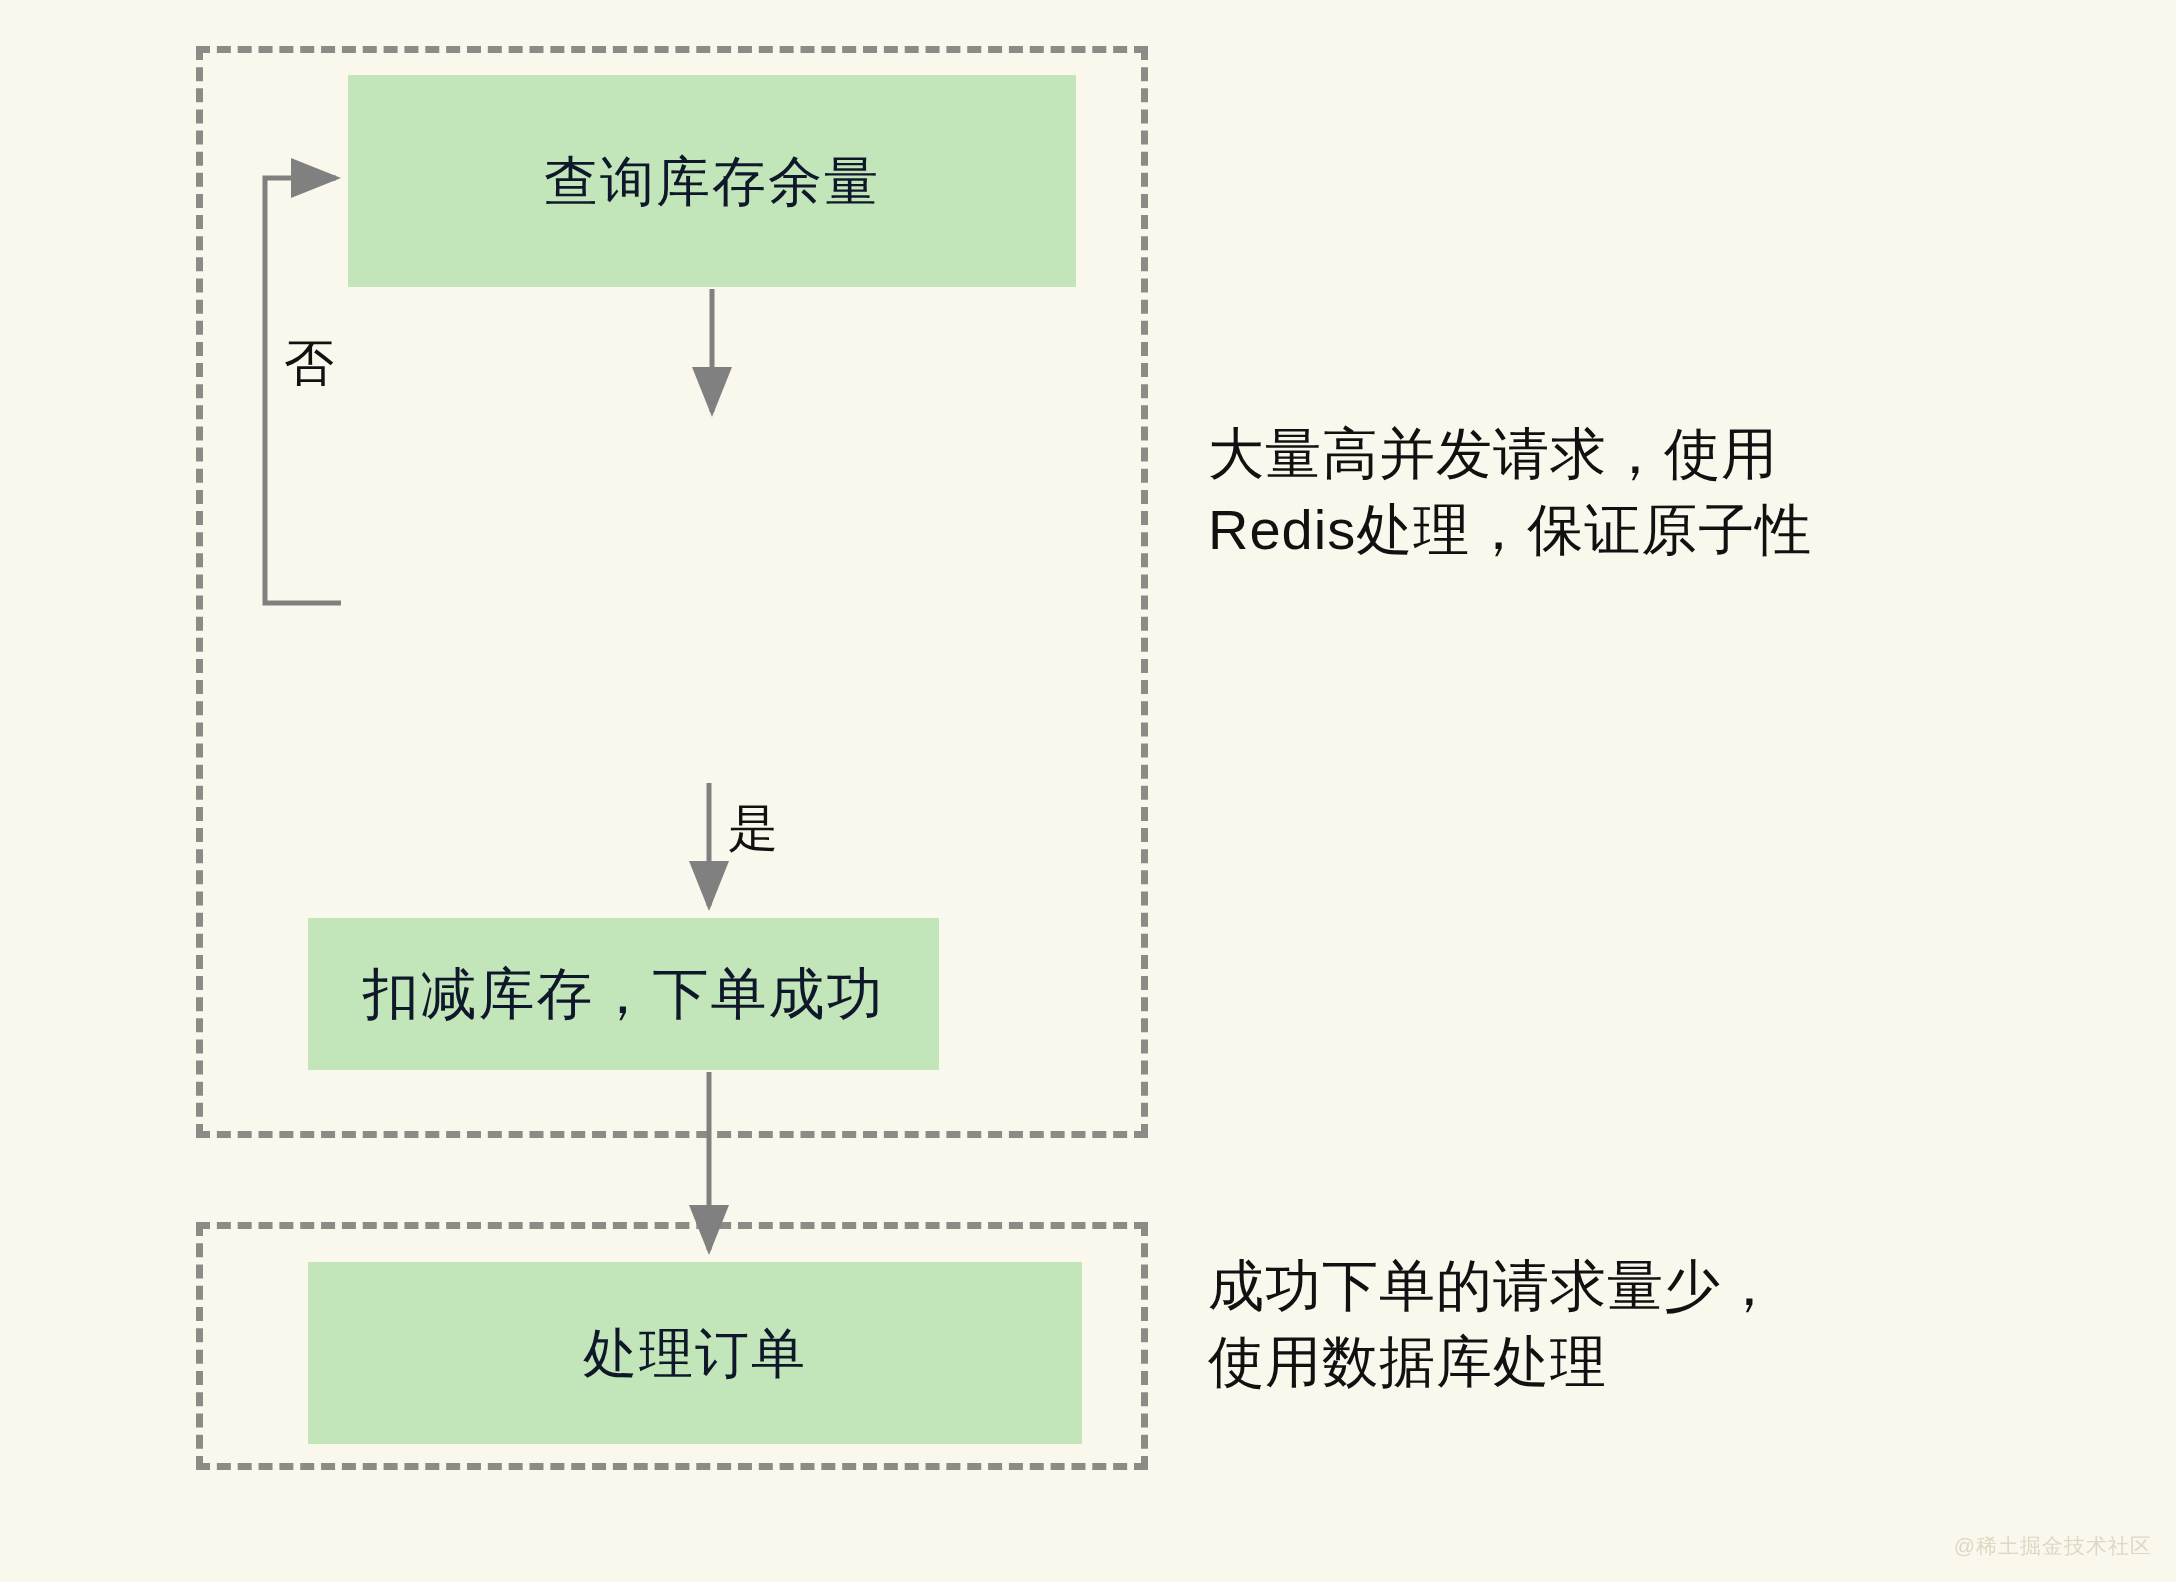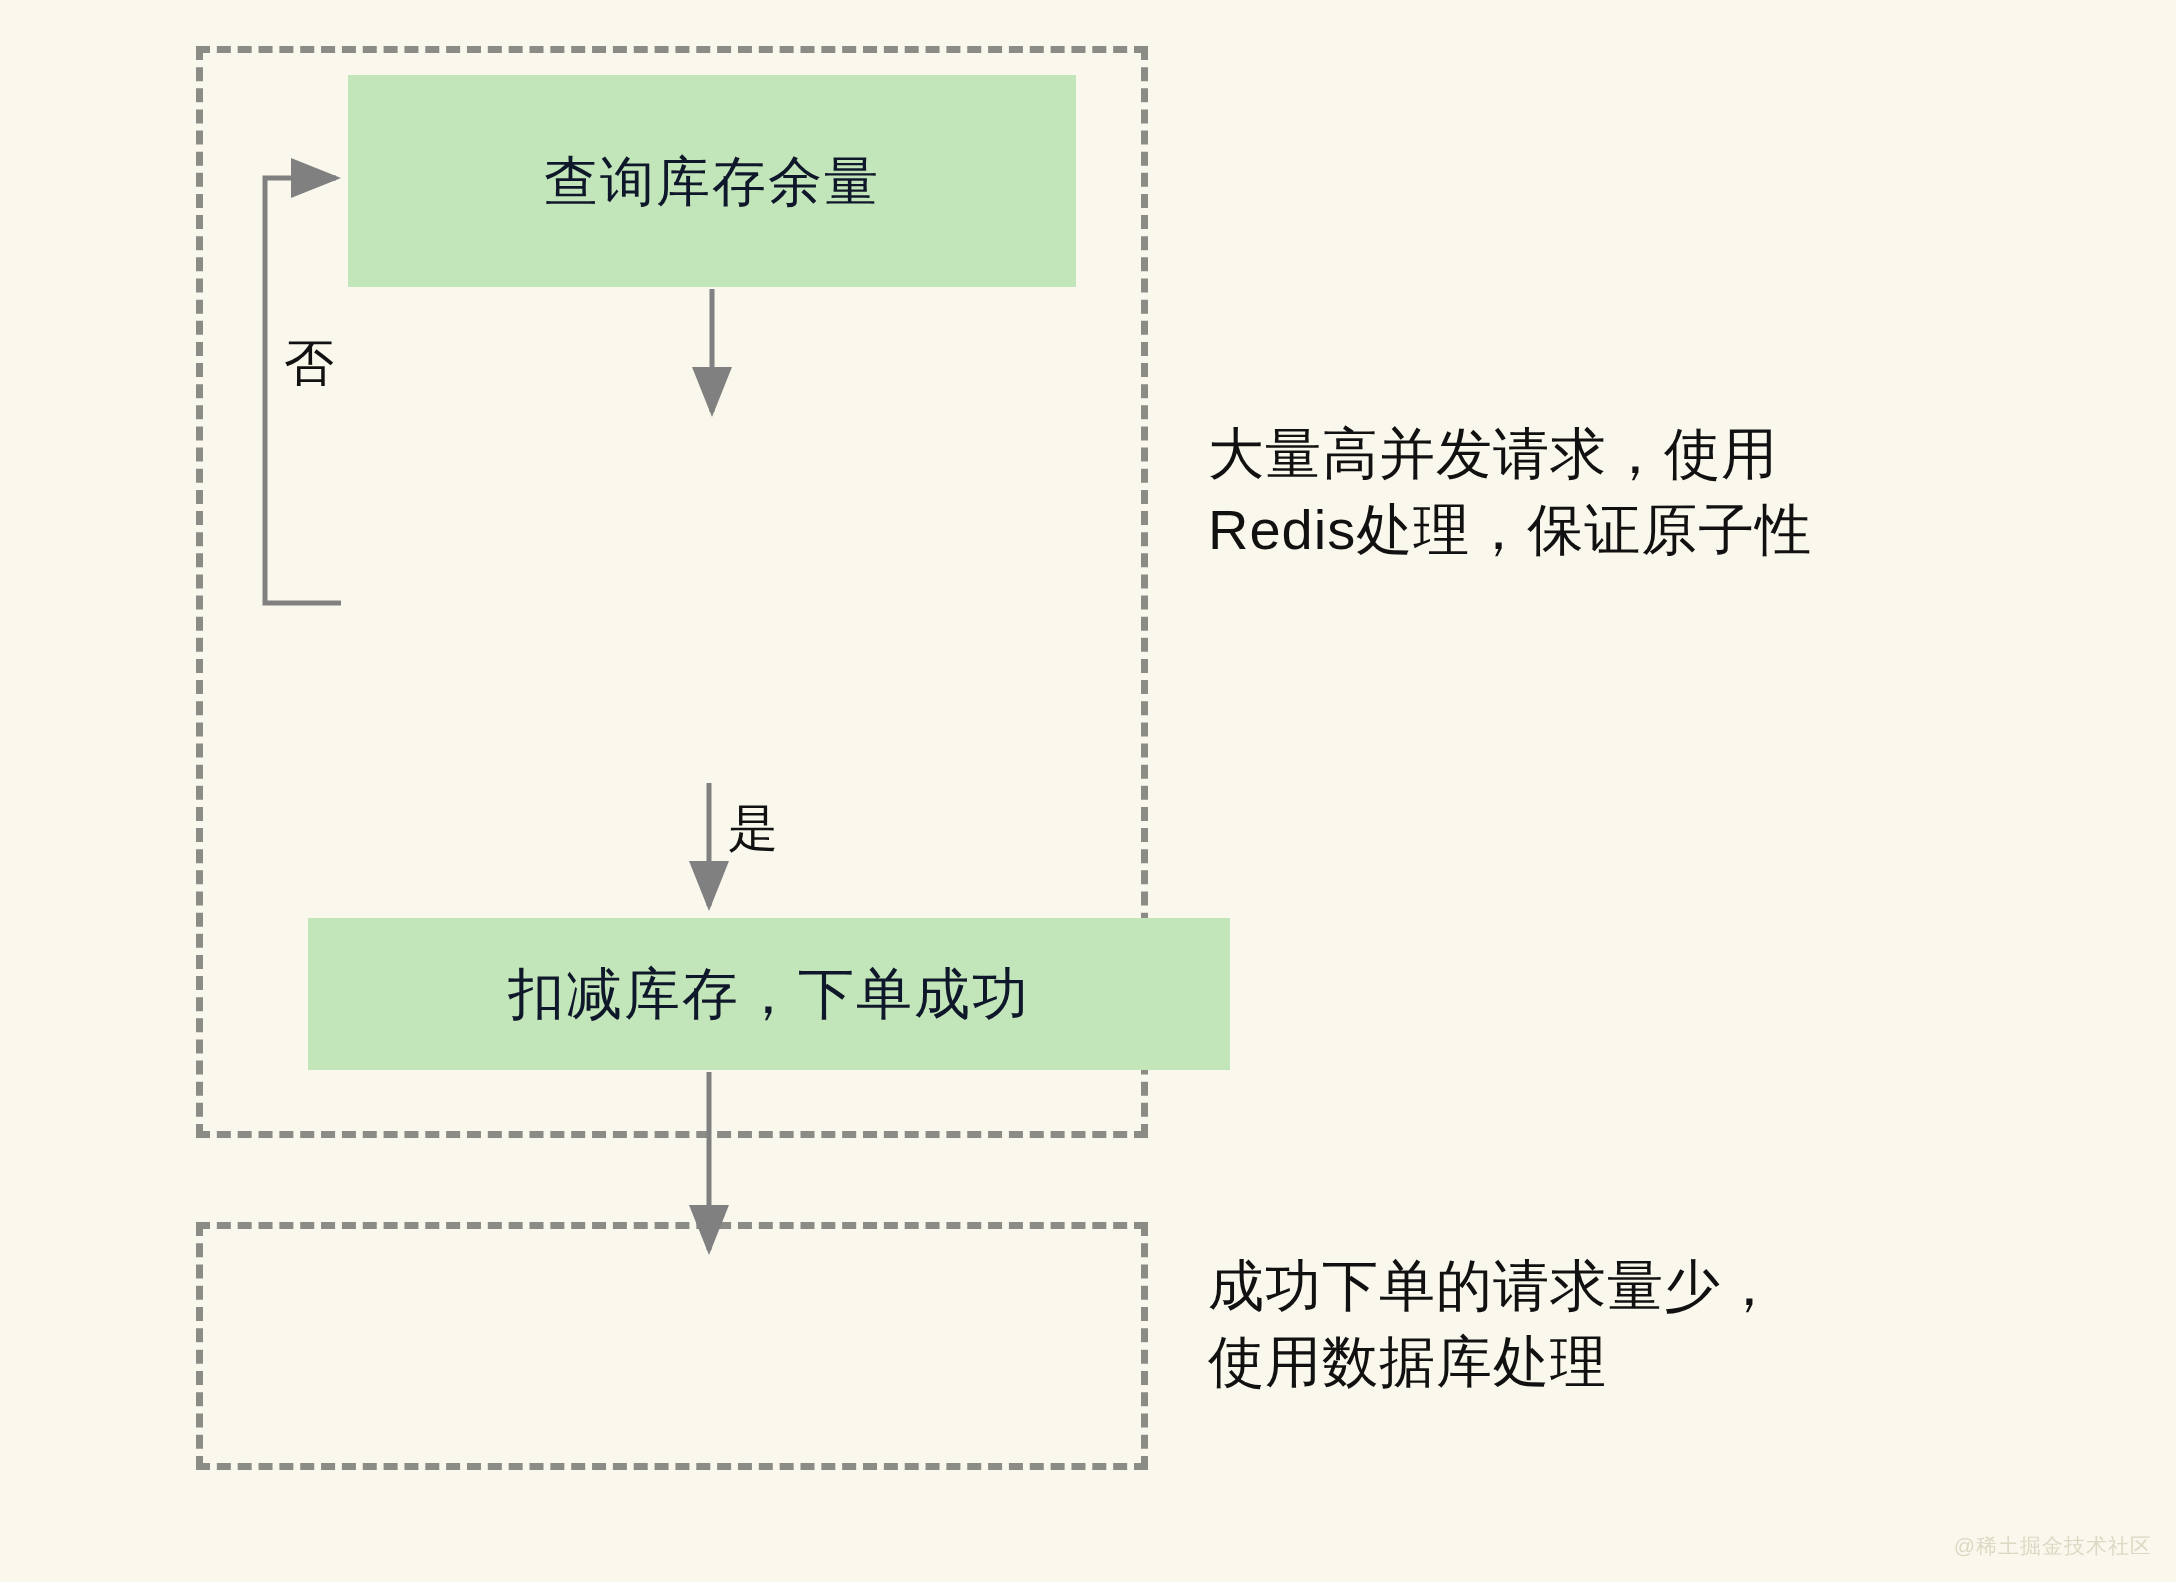--- a/index.html
+++ b/index.html
@@ -39,21 +39,21 @@
     display: flex;
     align-items: center;
     justify-content: center;
     box-sizing: border-box;
     font-size: 54px;
     letter-spacing: 2px;
     line-height: 1.2;
     white-space: nowrap;
   }
   #node-query   { left: 348px; top: 75px;   width: 728px; height: 212px; }
-  #node-deduct  { left: 308px; top: 918px;  width: 922px; height: 152px; font-size: 56px; }
+  #node-deduct  { left: 308px; top: 918px;  width: 631px; height: 152px; font-size: 56px; }
   #node-order   { left: 308px; top: 1262px; width: 774px; height: 182px; }
 
   
   #node-decision {
     position: absolute;
     left: 343px;
     top: 425px;
     width: 748px;
     height: 356px;
   }
@@ -148,20 +148,21 @@
     <g>
       <path d="M709,1072 L709,1250" stroke="#808080" stroke-width="5" fill="none" marker-end="url(#arrowhead)"></path>
     </g>
   </svg>
 
   <div class="node" id="node-query">查询库存余量</div>
 
 
   <div class="node" id="node-deduct">扣减库存，下单成功</div>
 
+  <div class="node" id="node-order">处理订单</div>
 
   <div class="edge-label" id="edge-label-no">否</div>
 
   <div class="edge-label" id="edge-label-yes">是</div>
 
   <div class="annotation" id="annotation-redis">大量高并发请求，使用
 Redis处理，保证原子性</div>
 
   <div class="annotation" id="annotation-db">成功下单的请求量少，
 使用数据库处理</div>

